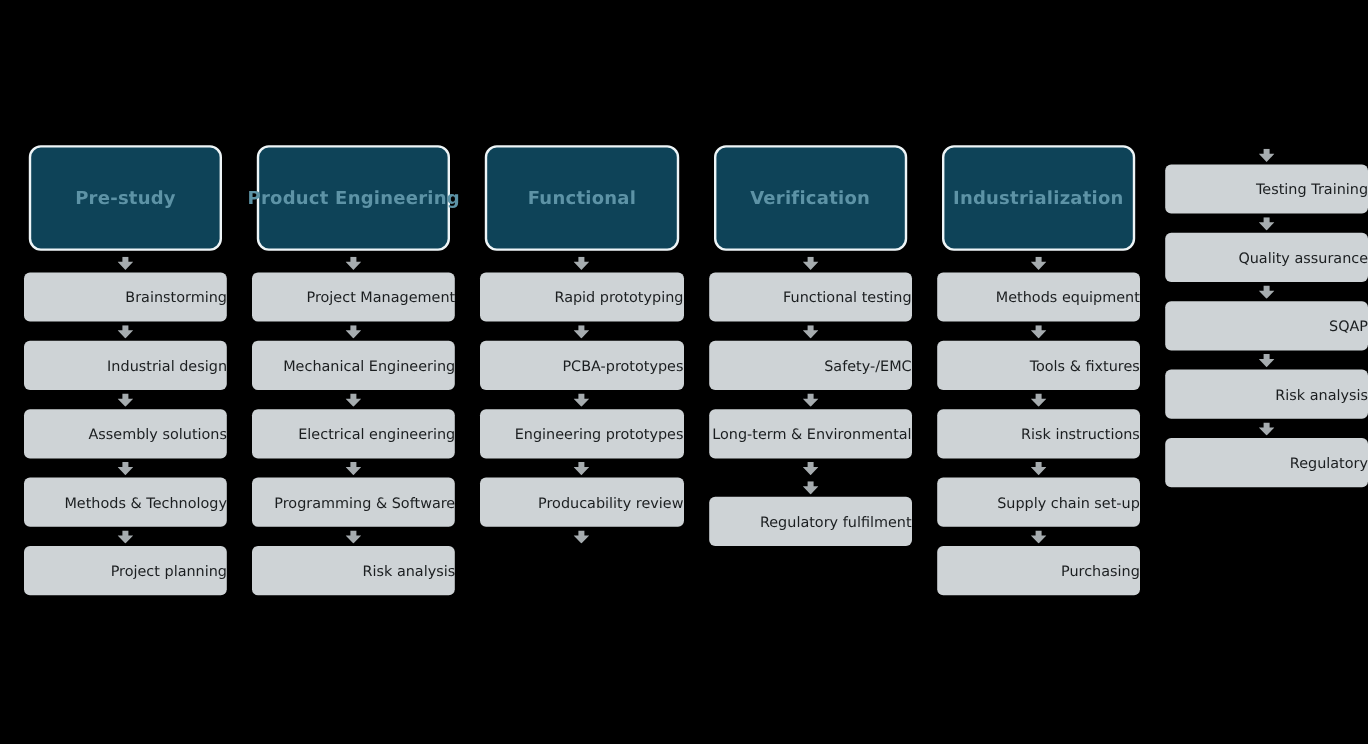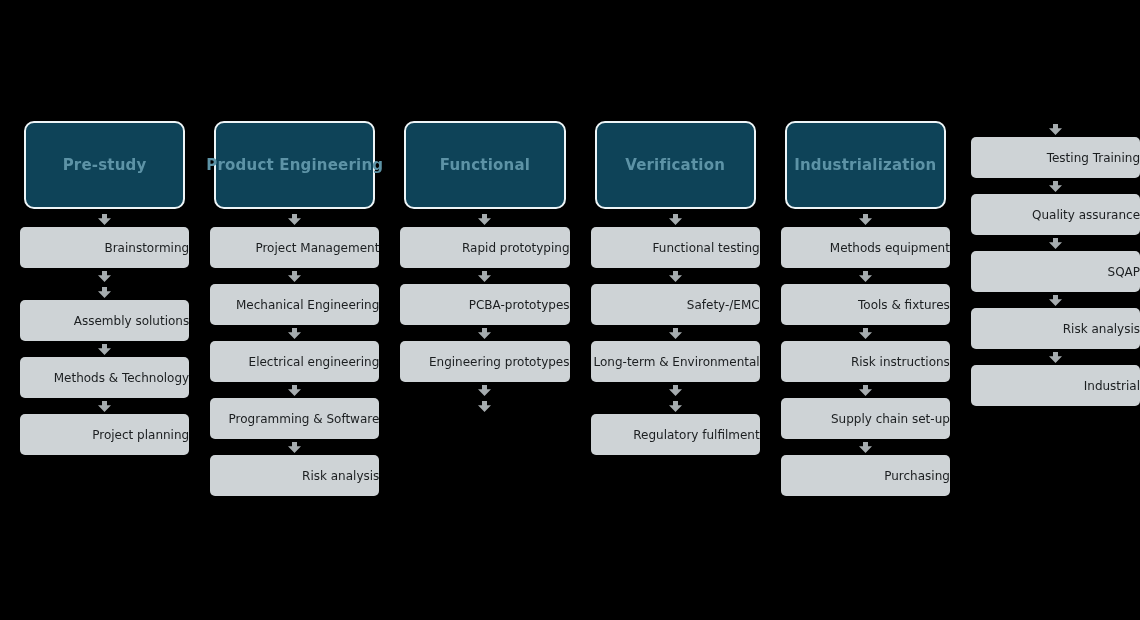--- a/index.html
+++ b/index.html
@@ -79,20 +79,23 @@
         </svg>
     </div>
     <div class="step">
       <span class="step-label">Brainstorming</span>
     </div>
     <div class="arrow-slot">
       <svg width="13" height="11" viewBox="0 0 13 11">
           <path d="M4 0 H9 V4.2 H13 L6.5 11 L0 4.2 H4 Z" fill="currentColor"></path>
         </svg>
     </div>
+    <div class="step">
+      <span class="step-label">Industrial design</span>
+    </div>
     <div class="arrow-slot">
       <svg width="13" height="11" viewBox="0 0 13 11">
           <path d="M4 0 H9 V4.2 H13 L6.5 11 L0 4.2 H4 Z" fill="currentColor"></path>
         </svg>
     </div>
     <div class="step">
       <span class="step-label">Assembly solutions</span>
     </div>
     <div class="arrow-slot">
       <svg width="13" height="11" viewBox="0 0 13 11">
@@ -184,20 +187,23 @@
         </svg>
     </div>
     <div class="step">
       <span class="step-label">Engineering prototypes</span>
     </div>
     <div class="arrow-slot">
       <svg width="13" height="11" viewBox="0 0 13 11">
           <path d="M4 0 H9 V4.2 H13 L6.5 11 L0 4.2 H4 Z" fill="currentColor"></path>
         </svg>
     </div>
+    <div class="step">
+      <span class="step-label">Producability review</span>
+    </div>
     <div class="arrow-slot">
       <svg width="13" height="11" viewBox="0 0 13 11">
           <path d="M4 0 H9 V4.2 H13 L6.5 11 L0 4.2 H4 Z" fill="currentColor"></path>
         </svg>
     </div>
   </div>
 
   <div class="column">
     <div class="phase-header">
       <span class="phase-label">Verification</span>
@@ -319,17 +325,17 @@
     </div>
     <div class="step">
       <span class="step-label">Risk analysis</span>
     </div>
     <div class="arrow-slot">
       <svg width="13" height="11" viewBox="0 0 13 11">
           <path d="M4 0 H9 V4.2 H13 L6.5 11 L0 4.2 H4 Z" fill="currentColor"></path>
         </svg>
     </div>
     <div class="step">
-      <span class="step-label">Industrial</span>
+      <span class="step-label">Regulatory</span>
     </div>
   </div>
 
 </div>
 
 </body></html>

